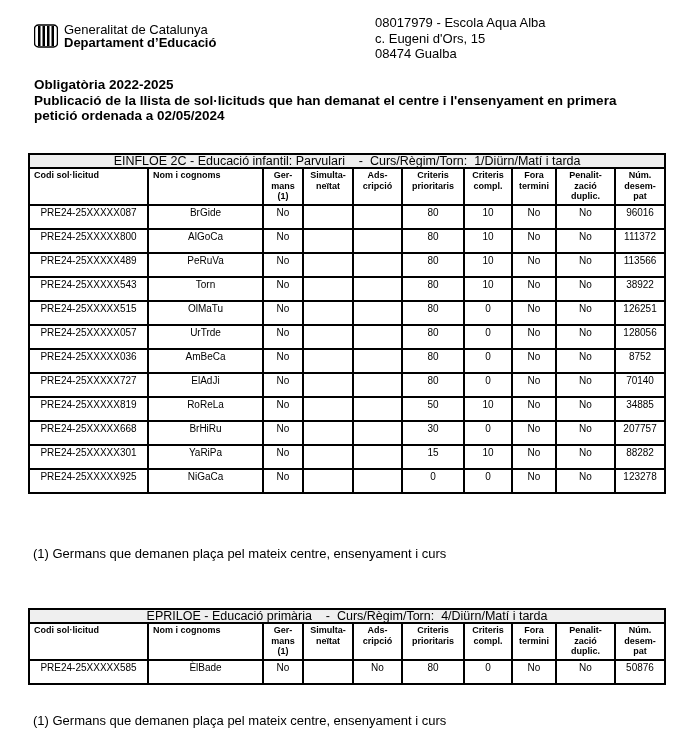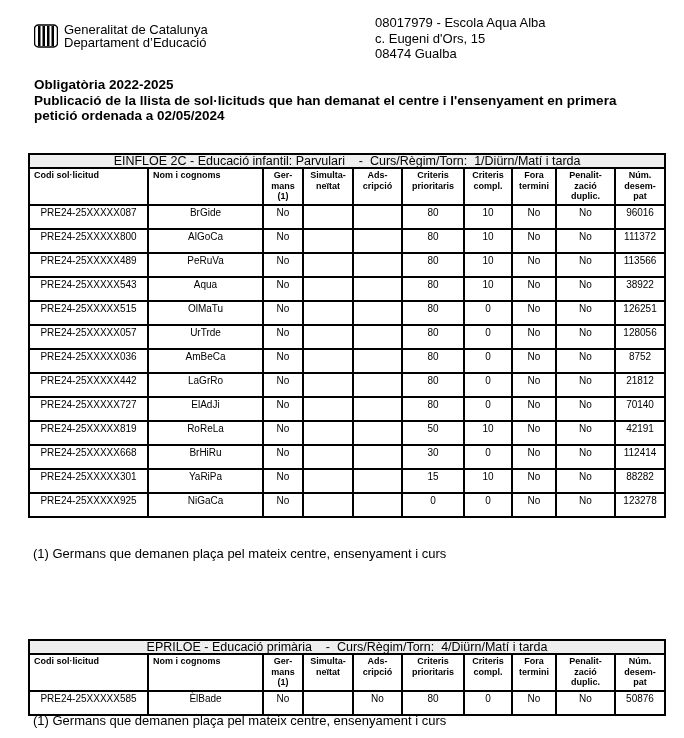--- a/index.html
+++ b/index.html
@@ -2,21 +2,21 @@
 <html><head>
 <meta charset="utf-8">
 <style>
   html, body { margin: 0; padding: 0; background: #ffffff; }
   body { width: 684px; height: 738px; position: relative; overflow: hidden;
          font-family: "Liberation Sans", sans-serif; color: #000; }
   .logo { position: absolute; left: 34px; top: 23px; height: 26px; display: flex; align-items: center; }
   .logo-mark { width: 24px; height: 24px; position: relative; margin-right: 6px; }
   .logo-text { line-height: 13px; font-size: 13px; }
   .logo-text .l1 { font-weight: normal; }
-  .logo-text .l2 { font-weight: normal; }
+  .logo-text .l2 { font-weight: bold; }
   .school { position: absolute; left: 375px; top: 15px; font-size: 13px; line-height: 15.5px; }
   .title-block { position: absolute; left: 34px; top: 77px; font-size: 13.5px; font-weight: bold; line-height: 15.5px; width: 620px; }
 
   table.list { position: absolute; left: 28px; border-collapse: collapse; table-layout: fixed; width: 636px;
                font-size: 9.5px; }
   table.list td, table.list th { border: 2px solid #000; padding: 0 4px; vertical-align: top; }
   table.list tr.caption-row th { background: #efefef; font-size: 12.5px; font-weight: normal; text-align: center;
                height: 12px; line-height: 12px; padding: 0; border-bottom: 1px solid #000; }
   table.list tr.head-row th { font-weight: bold; font-size: 9px; line-height: 10.5px; height: 34px; padding-top: 1px; text-align: center; border-radius: 11px; }
   table.list tr.head-row th.left { text-align: left; }
@@ -130,21 +130,21 @@
           <td class="c"></td>
           <td class="c"></td>
           <td class="c">80</td>
           <td class="c">10</td>
           <td class="c">No</td>
           <td class="c">No</td>
           <td class="l">113566</td>
         </tr>
         <tr>
           <td class="l">PRE24-25XXXXX543</td>
-          <td class="l">Aqua</td>
+          <td class="l">Torn</td>
           <td class="c">No</td>
           <td class="c"></td>
           <td class="c"></td>
           <td class="c">80</td>
           <td class="c">10</td>
           <td class="c">No</td>
           <td class="c">No</td>
           <td class="l">38922</td>
         </tr>
         <tr>
@@ -177,32 +177,20 @@
           <td class="c">No</td>
           <td class="c"></td>
           <td class="c"></td>
           <td class="c">80</td>
           <td class="c">0</td>
           <td class="c">No</td>
           <td class="c">No</td>
           <td class="l">8752</td>
         </tr>
         <tr>
-          <td class="l">PRE24-25XXXXX442</td>
-          <td class="l">LaGrRo</td>
-          <td class="c">No</td>
-          <td class="c"></td>
-          <td class="c"></td>
-          <td class="c">80</td>
-          <td class="c">0</td>
-          <td class="c">No</td>
-          <td class="c">No</td>
-          <td class="l">21812</td>
-        </tr>
-        <tr>
           <td class="l">PRE24-25XXXXX727</td>
           <td class="l">ElAdJi</td>
           <td class="c">No</td>
           <td class="c"></td>
           <td class="c"></td>
           <td class="c">80</td>
           <td class="c">0</td>
           <td class="c">No</td>
           <td class="c">No</td>
           <td class="l">70140</td>
@@ -210,33 +198,33 @@
         <tr>
           <td class="l">PRE24-25XXXXX819</td>
           <td class="l">RoReLa</td>
           <td class="c">No</td>
           <td class="c"></td>
           <td class="c"></td>
           <td class="c">50</td>
           <td class="c">10</td>
           <td class="c">No</td>
           <td class="c">No</td>
-          <td class="l">42191</td>
+          <td class="l">34885</td>
         </tr>
         <tr>
           <td class="l">PRE24-25XXXXX668</td>
           <td class="l">BrHiRu</td>
           <td class="c">No</td>
           <td class="c"></td>
           <td class="c"></td>
           <td class="c">30</td>
           <td class="c">0</td>
           <td class="c">No</td>
           <td class="c">No</td>
-          <td class="l">112414</td>
+          <td class="l">207757</td>
         </tr>
         <tr>
           <td class="l">PRE24-25XXXXX301</td>
           <td class="l">YaRiPa</td>
           <td class="c">No</td>
           <td class="c"></td>
           <td class="c"></td>
           <td class="c">15</td>
           <td class="c">10</td>
           <td class="c">No</td>
@@ -251,21 +239,21 @@
           <td class="c"></td>
           <td class="c">0</td>
           <td class="c">0</td>
           <td class="c">No</td>
           <td class="c">No</td>
           <td class="l">123278</td>
         </tr>
       </tbody>
     </table>
     <div class="footnote" style="top: 546px;">(1)  Germans que demanen plaça pel mateix centre, ensenyament i curs</div>
-    <table class="list" style="top: 639px; padding-left: 7px;">
+    <table class="list" style="top: 608px; padding-left: 7px;">
       <colgroup>
         <col style="width: 119px;">
         <col style="width: 115px;">
         <col style="width: 40px;">
         <col style="width: 50px;">
         <col style="width: 49px;">
         <col style="width: 62px;">
         <col style="width: 48px;">
         <col style="width: 44px;">
         <col style="width: 59px;">

